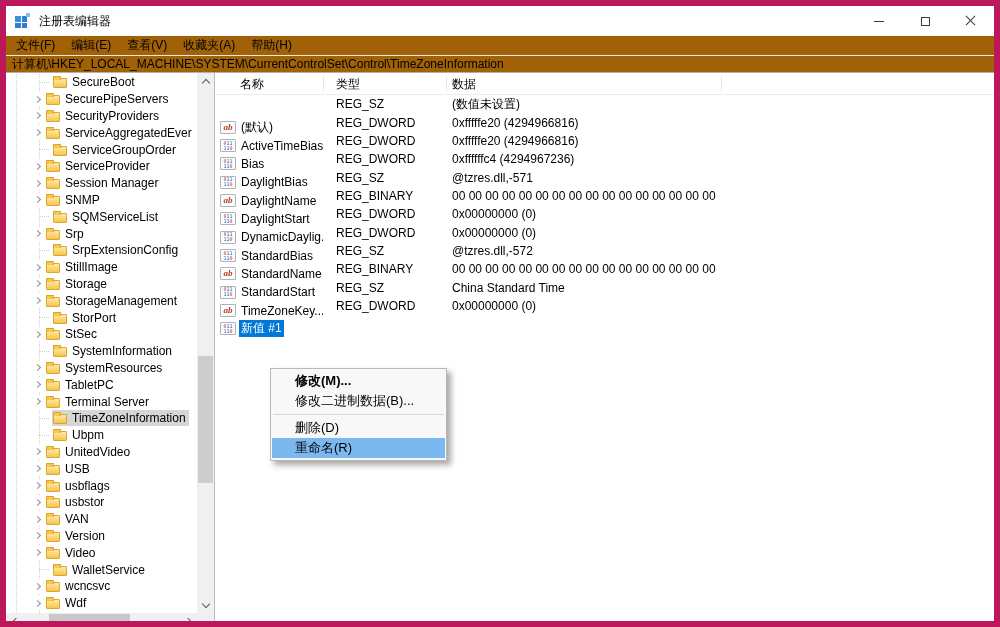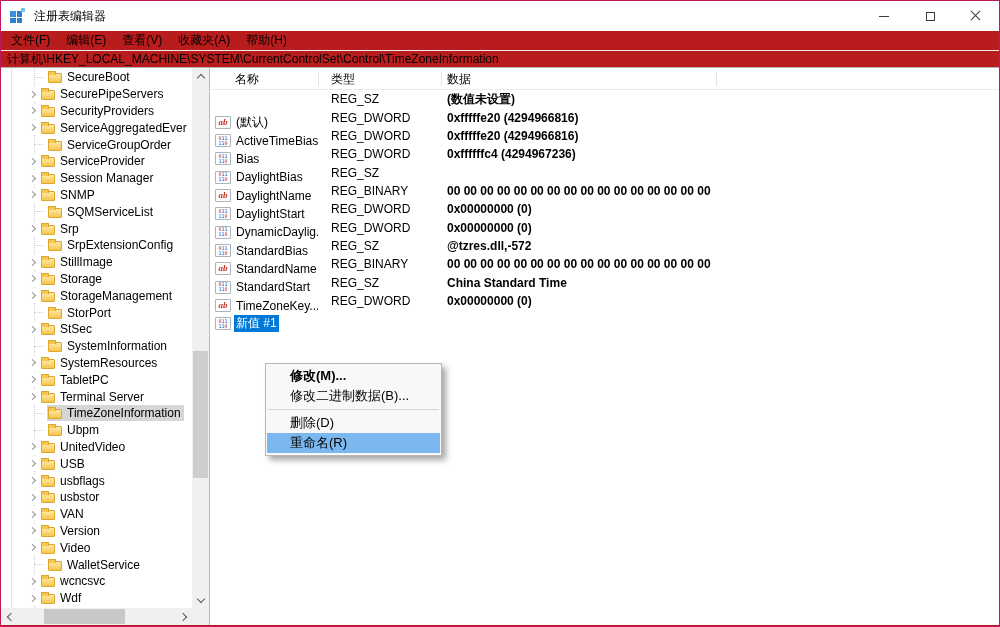--- a/index.html
+++ b/index.html
@@ -1,19 +1,19 @@
 <!DOCTYPE html>
 <html><head>
 <meta charset="utf-8">
 <style>
   html,body{margin:0;padding:0;background:#dcdcdc;}
   *{box-sizing:border-box;}
   .window{
-    position:relative;width:1000px;height:627px;background:#b91c1c;
-    border:1px solid #be185d;overflow:hidden;
+    position:relative;width:1000px;height:627px;background:#a16207;
+    border:6px solid #be185d;overflow:hidden;
     font-family:"Liberation Sans","DejaVu Sans",sans-serif;color:#000;
     -webkit-font-smoothing:antialiased;
   }
   
   .titlebar{height:30px;display:flex;align-items:center;background:#fff;}
   .appicon{position:relative;width:16px;height:16px;margin:0 8px 0 9px;flex:0 0 auto;}
   .appicon .grid{position:absolute;left:0;bottom:1px;width:12px;height:12px;display:grid;grid-template-columns:1fr 1fr;grid-template-rows:1fr 1fr;gap:1px;}
   .appicon .grid i{background:#2f7fd0;}
   .appicon .grid i:nth-child(1){background:#3c8fdd;}
   .appicon .dot{position:absolute;top:0;right:1px;width:4px;height:4px;background:#7cc0ea;}
@@ -68,21 +68,21 @@
   .lh{height:22px;line-height:22px;}
   .lh.c1{width:108px;padding-left:25px;}
   .lh.c2{width:123px;padding-left:13px;}
   .lh.c3{width:275px;padding-left:6px;}
   .hsep{position:absolute;top:3px;bottom:3px;width:1px;background:#e4e4e4;}
   .hsep.s1{left:108px;} .hsep.s2{left:231px;} .hsep.s3{left:506px;}
   .lrow{display:flex;align-items:center;height:18.35px;font-size:12px;white-space:nowrap;}
   .lcell{overflow:hidden;}
   .lcell.c1{width:108px;padding-left:5px;display:flex;align-items:center;margin-top:46px;}
   .lcell.c2{width:123px;padding-left:13px;}
-  .lcell.c3{flex:1;padding-left:6px;font-weight:bold;}
+  .lcell.c3{flex:1;padding-left:6px;}
   .vicon{position:relative;width:16px;height:13px;flex:0 0 auto;margin-right:3px;border:1px solid #a9b4be;background:#fcfcfc;border-radius:1px;
          display:flex;flex-direction:column;align-items:center;justify-content:center;overflow:hidden;}
   .vicon .ab{font:italic bold 9px "Liberation Serif","DejaVu Serif",serif;color:#c0392b;line-height:9px;}
   .vicon .brow{font-family:"DejaVu Sans Mono",monospace;font-size:5px;line-height:5px;letter-spacing:0;color:#2060c0;}
   .vicon .brow b{color:#c0392b;font-weight:normal;}
   .name-text{padding:0 2px;}
   .lrow.selected .name-text{background:#0078d7;color:#fff;}
   
   .ctx{position:absolute;left:264px;top:295px;width:177px;background:#f8f8f8;border:1px solid #b8b8b8;
        box-shadow:4px 4px 6px rgba(0,0,0,0.35);padding:2px 0;z-index:20;font-size:13px;}
@@ -570,20 +570,21 @@
   </div>
 
   <div class="lrow">
     <span class="lcell c1">
       <span class="vicon">
                 <span class="ab">ab</span>
               </span>
       <span class="name-text">DaylightName</span>
     </span>
     <span class="lcell c2">REG_SZ</span>
+    <span class="lcell c3">@tzres.dll,-571</span>
   </div>
 
   <div class="lrow">
     <span class="lcell c1">
       <span class="vicon">
                 <span class="brow"><b>0</b>11</span>
                 <span class="brow">11<b>0</b></span>
               </span>
       <span class="name-text">DaylightStart</span>
     </span>

